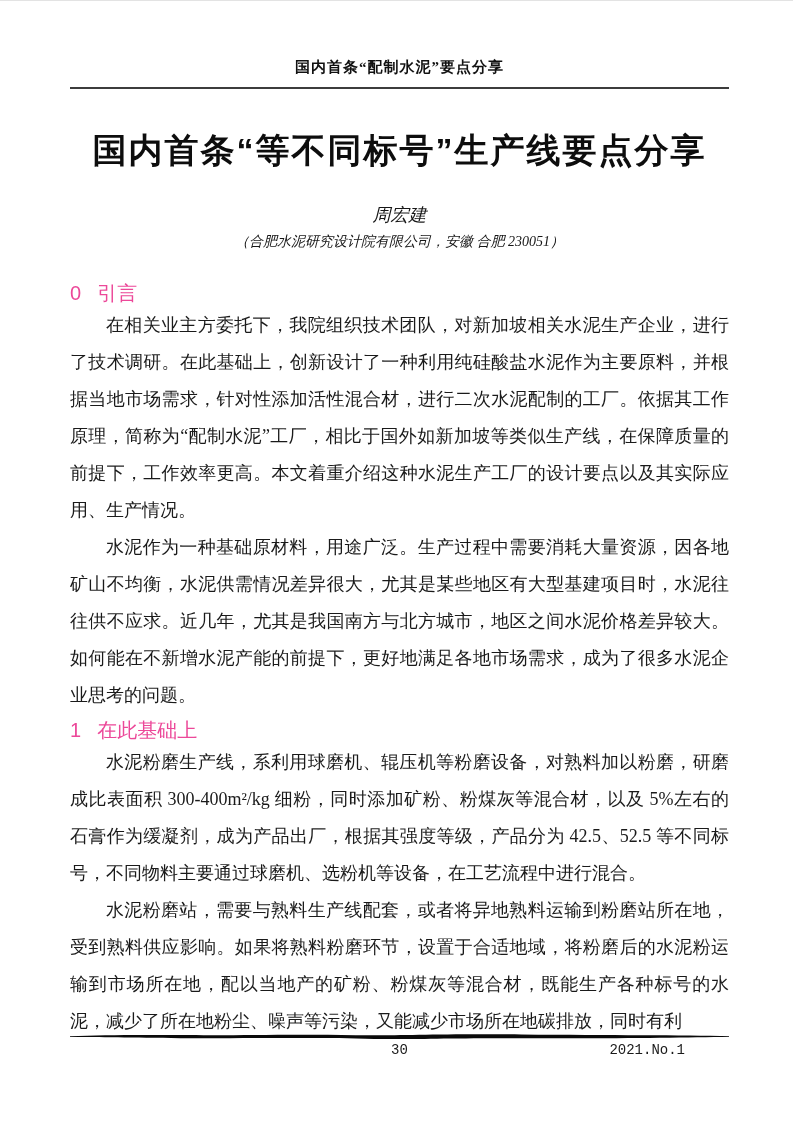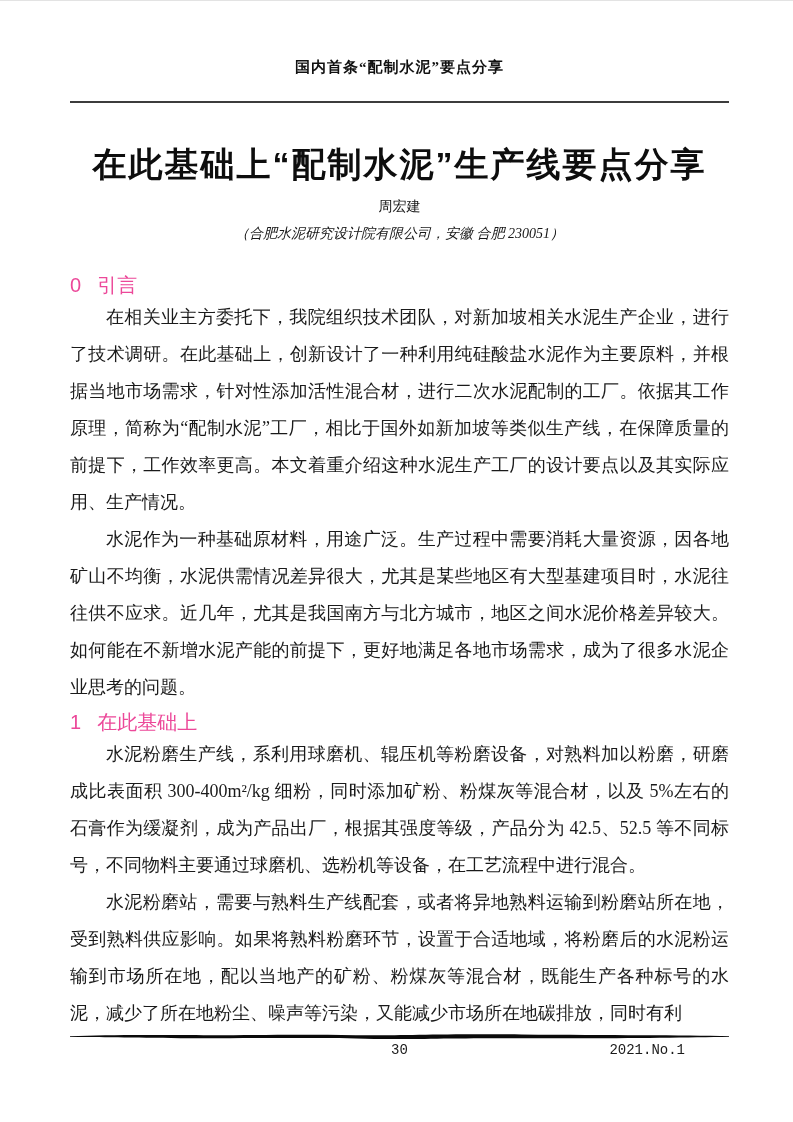--- a/index.html
+++ b/index.html
@@ -11,21 +11,21 @@
     border-top: 1px solid #e3e3e3;
     overflow: hidden;
     color: #1c1c1c;
     font-family: "Liberation Serif", serif;
   }
   .content { margin: 0 64px 0 70px; }
 
   
   .running-header {
     padding-top: 57px;
-    padding-bottom: 24px;
+    padding-bottom: 10px;
     border-bottom: 2px solid #3c3c3c;
     text-align: center;
   }
   .running-header .rh-text {
     font-family: "Liberation Serif", serif;
     font-weight: bold;
     font-size: 15px;
     line-height: 19px;
     letter-spacing: 1px;
     color: #111;
@@ -36,24 +36,25 @@
     margin: 40px 0 0 0;
     text-align: center;
     font-family: "Liberation Sans", sans-serif;
     font-weight: 700;
     font-size: 34px;
     line-height: 42px;
     letter-spacing: 2px;
     color: #0d0d0d;
   }
   .author {
-    margin-top: 10px;
+    margin-top: 32px;
     text-align: center;
-    font-size: 14px;
+    font-size: 18px;
     line-height: 24px;
+    font-style: italic;
     font-family: "Liberation Serif", serif;
     color: #161616;
   }
   .affiliation {
     margin-top: 2px;
     text-align: center;
     font-size: 14px;
     line-height: 26px;
     font-style: italic;
     font-family: "Liberation Serif", serif;
@@ -116,21 +117,21 @@
 <body>
 
 <div class="page">
 
   <div class="content">
 
     <header class="running-header">
       <div class="rh-text">国内首条“配制水泥”要点分享</div>
     </header>
 
-    <h1 class="article-title">在此基础上“配制水泥”生产线要点分享</h1>
+    <h1 class="article-title">国内首条“等不同标号”生产线要点分享</h1>
 
     <div class="author">周宏建</div>
 
     <div class="affiliation">（合肥水泥研究设计院有限公司，安徽 合肥 230051）</div>
 
     <h2 class="section-heading">
       <span class="sec-num">0</span><span>引言</span>
     </h2>
 
     <p class="body-para">在相关业主方委托下，我院组织技术团队，对新加坡相关水泥生产企业，进行了技术调研。在此基础上，创新设计了一种利用纯硅酸盐水泥作为主要原料，并根据当地市场需求，针对性添加活性混合材，进行二次水泥配制的工厂。依据其工作原理，简称为“配制水泥”工厂，相比于国外如新加坡等类似生产线，在保障质量的前提下，工作效率更高。本文着重介绍这种水泥生产工厂的设计要点以及其实际应用、生产情况。</p>

